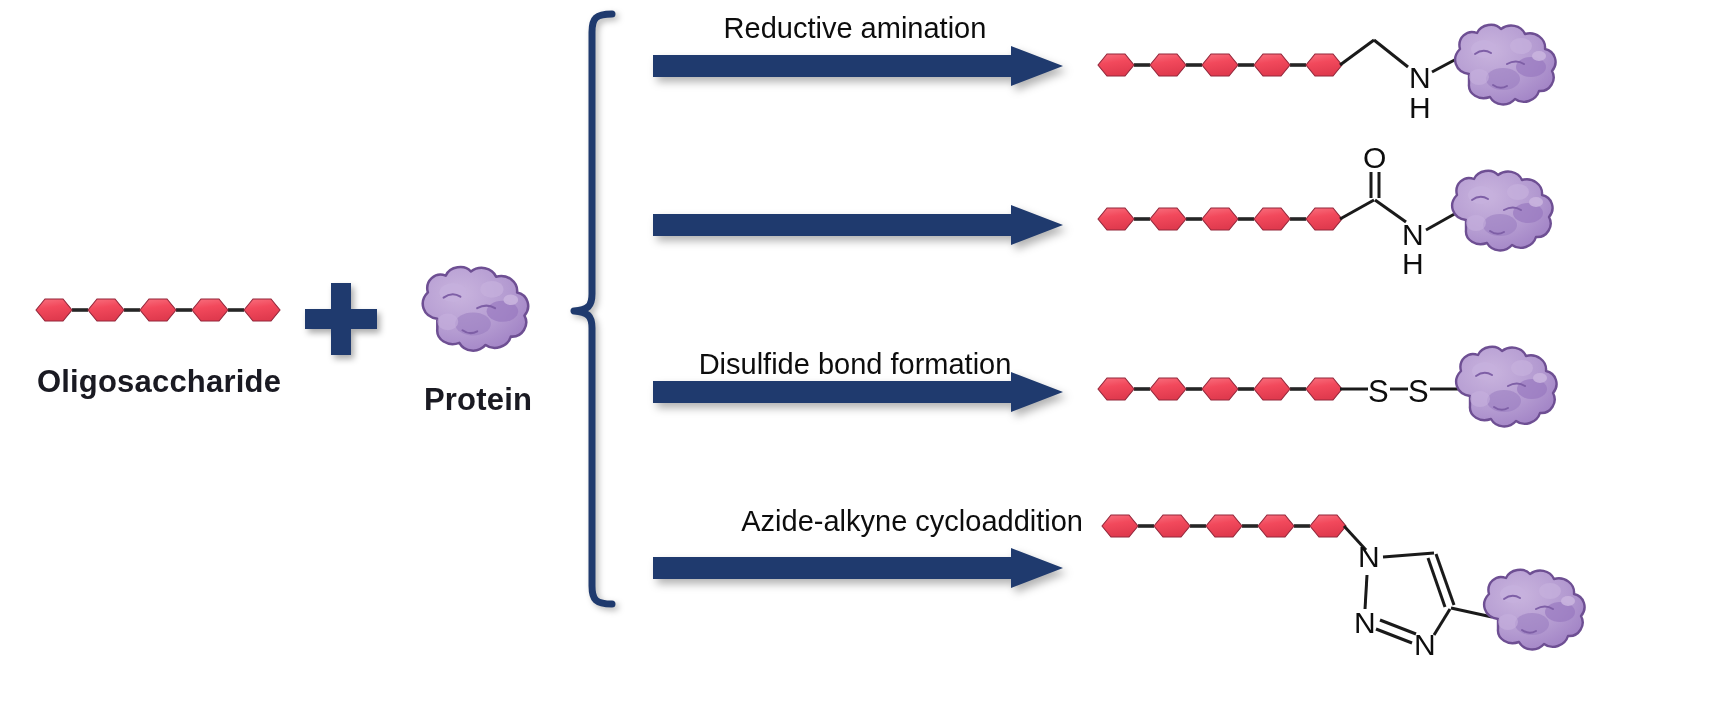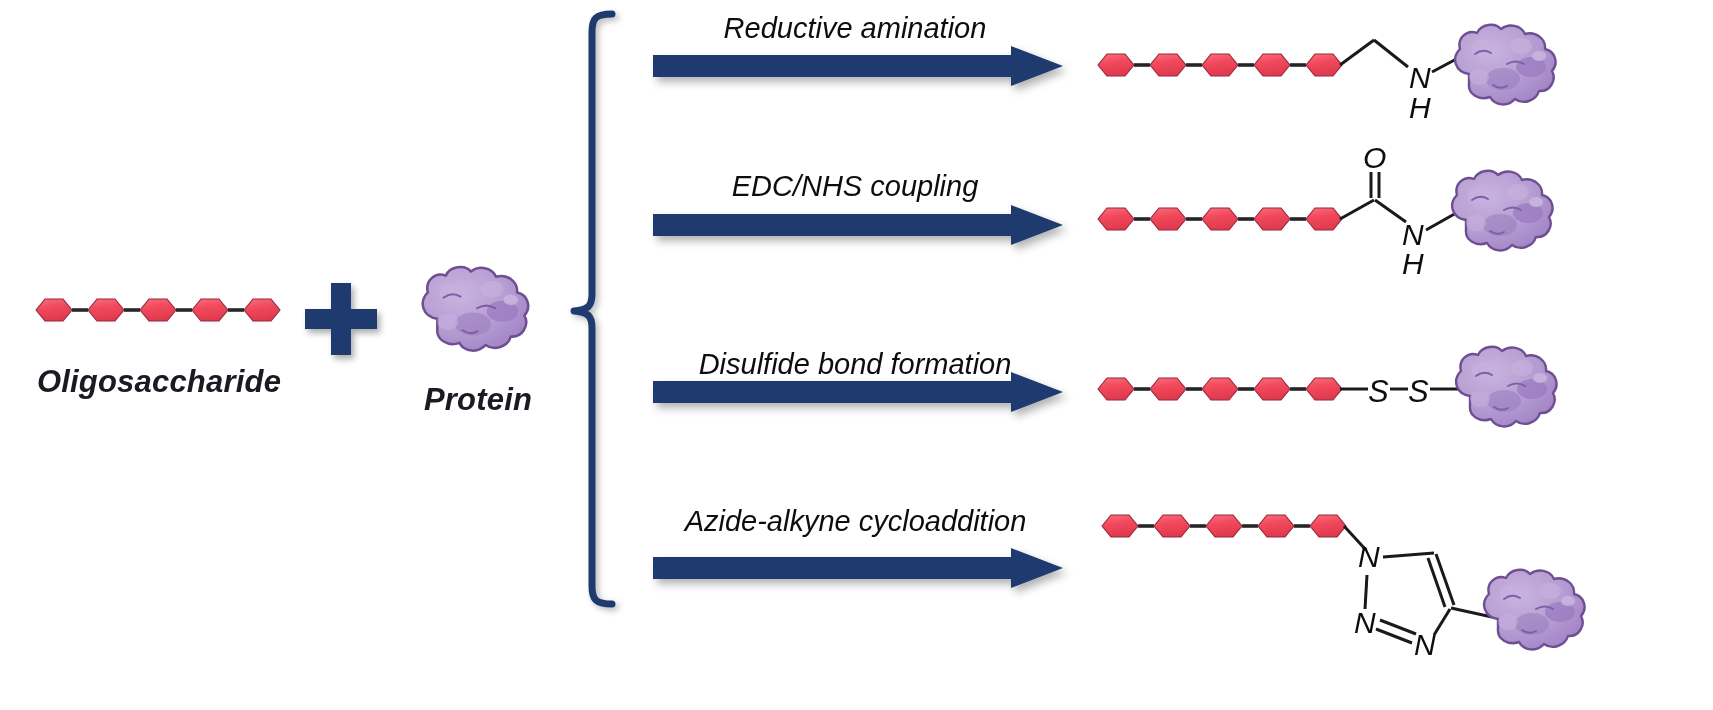--- a/index.html
+++ b/index.html
@@ -4,21 +4,21 @@
 <style>
   html,body{margin:0;padding:0;}
   body{
     width:1713px;height:710px;
     background:#ffffff;
     font-family:"Liberation Sans", sans-serif;
     overflow:hidden;
     position:relative;
   }
   .stage{position:absolute;inset:0;}
-  .abs{position:absolute;font-style:italic;}
+  .abs{position:absolute;}
 
   
   .reactant-label{
     font-weight:bold;
     font-size:31px;
     color:#1a1a22;
     text-align:center;
     letter-spacing:0.2px;
     white-space:nowrap;
   }
@@ -138,21 +138,20 @@
 
       <line x1="244" y1="43" x2="278" y2="18" stroke="#1A1A1A" stroke-width="3"></line>
       <line x1="278" y1="18" x2="312" y2="45" stroke="#1A1A1A" stroke-width="3"></line>
       <text x="313" y="66" font-family="'Liberation Sans',sans-serif" font-size="30" fill="#0D0D0D">N</text>
       <text x="313" y="96" font-family="'Liberation Sans',sans-serif" font-size="30" fill="#0D0D0D">H</text>
       <line x1="336" y1="50" x2="366" y2="34" stroke="#1A1A1A" stroke-width="3"></line>
       <use href="#proteinblob" x="355" y="0" transform="scale(1.0)"></use>
     </svg>
   </div>
 
-  <div class="abs step-label" style="left:645px; top:170px; width:420px;">EDC/NHS coupling</div>
 
   <div class="abs arrow-wrap" style="left:653px; top:205px;">
     <svg width="412" height="48">
       <polygon points="0,9 358,9 358,0 410,20 358,40 358,31 0,31" fill="#1F3A6E"></polygon>
     </svg>
   </div>
 
   <div class="abs" style="left:1096px; top:150px;">
     <svg width="470" height="130" class="chem">
       <use href="#sugarchain5" x="2" y="58"></use>
@@ -184,21 +183,21 @@
       <use href="#sugarchain5" x="2" y="18"></use>
       <line x1="244" y1="29" x2="272" y2="29" stroke="#1A1A1A" stroke-width="3"></line>
       <text x="272" y="42" font-family="'Liberation Sans',sans-serif" font-size="31" fill="#0D0D0D">S</text>
       <line x1="294" y1="29" x2="312" y2="29" stroke="#1A1A1A" stroke-width="3"></line>
       <text x="312" y="42" font-family="'Liberation Sans',sans-serif" font-size="31" fill="#0D0D0D">S</text>
       <line x1="334" y1="29" x2="368" y2="29" stroke="#1A1A1A" stroke-width="3"></line>
       <use href="#proteinblob" x="356" y="-16"></use>
     </svg>
   </div>
 
-  <div class="abs step-label" style="left:628px; top:505px; width:455px;">Azide-alkyne cycloaddition</div>
+  <div class="abs step-label" style="left:628px; top:505px; width:455px;text-align:right;">Azide-alkyne cycloaddition</div>
 
   <div class="abs arrow-wrap" style="left:653px; top:548px;">
     <svg width="412" height="48">
       <polygon points="0,9 358,9 358,0 410,20 358,40 358,31 0,31" fill="#1F3A6E"></polygon>
     </svg>
   </div>
 
   <div class="abs" style="left:1100px; top:505px;">
     <svg width="480" height="205" class="chem">
       <use href="#sugarchain5" x="2" y="10"></use>

